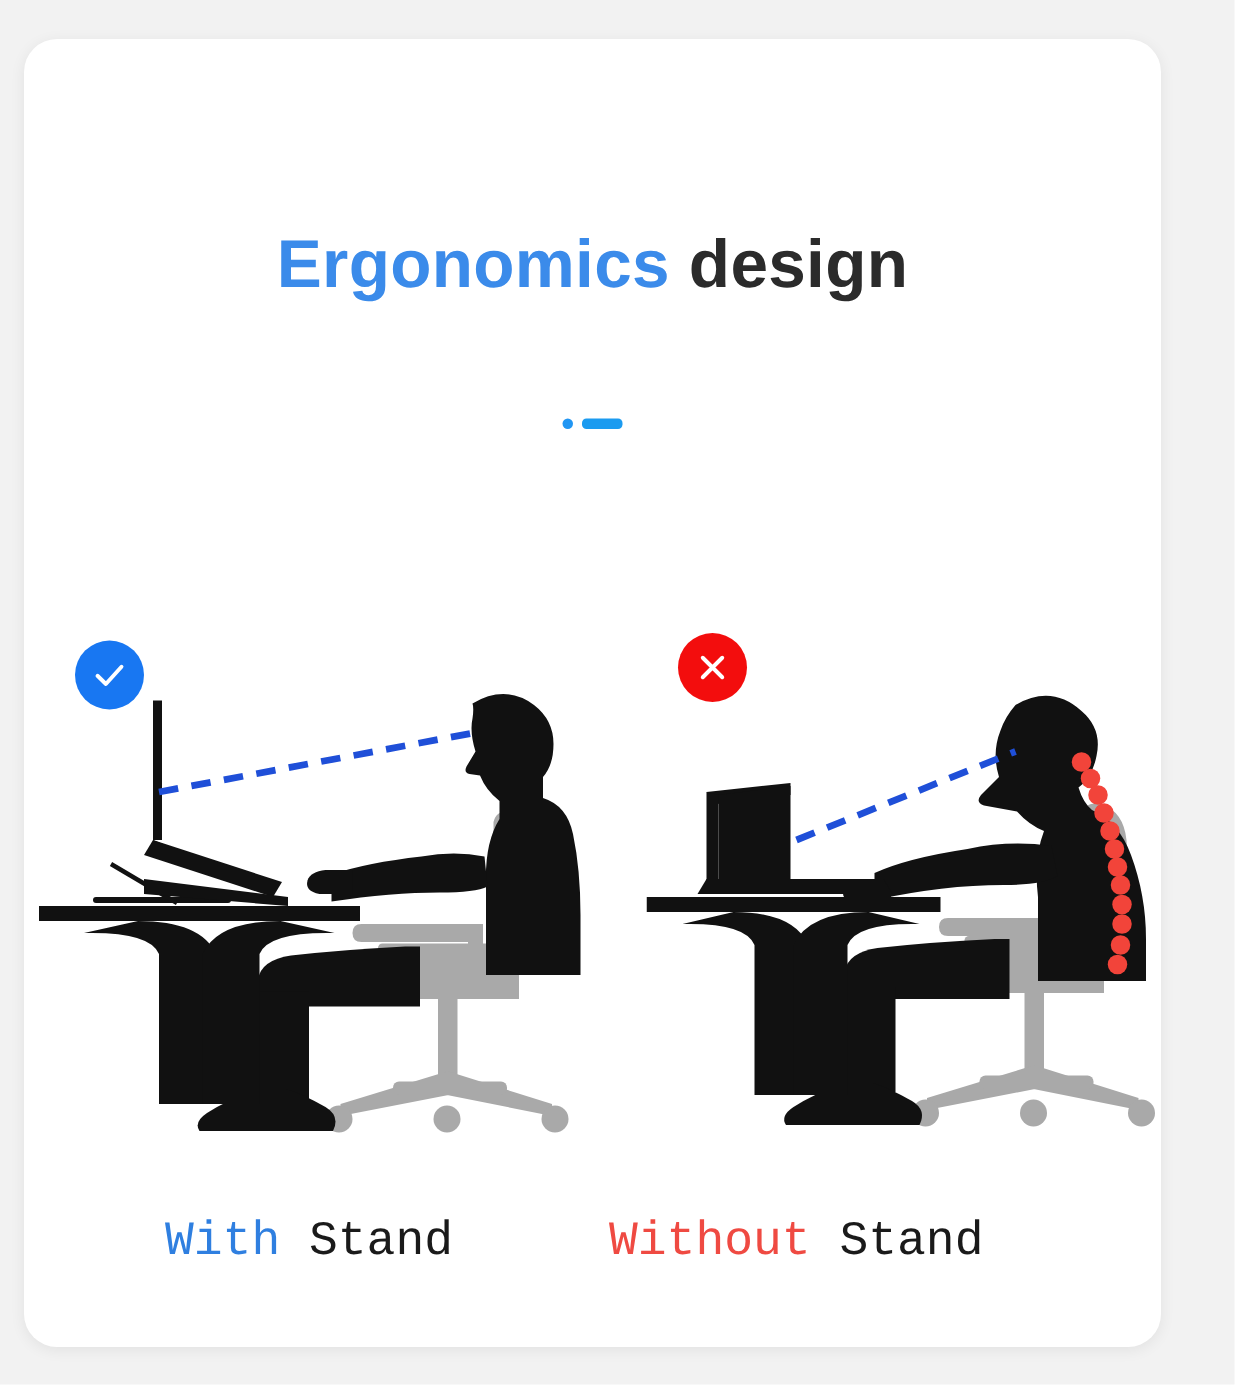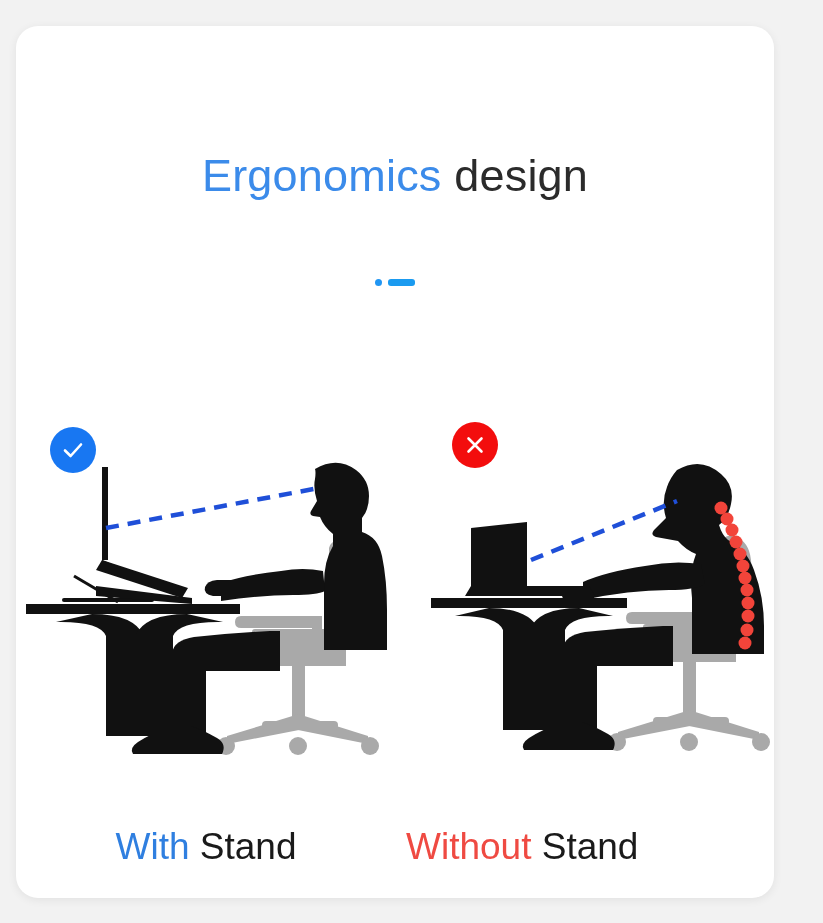--- a/index.html
+++ b/index.html
@@ -16,21 +16,21 @@
     background:#ffffff;
     border-radius:22px;
     box-shadow:0 2px 10px rgba(0,0,0,0.07);
     overflow:hidden;
   }
   #title{
     position:absolute;
     top:124px;left:0;width:758px;
     text-align:center;
     font-size:45px;
-    font-weight:400;
+    font-weight:700;
     letter-spacing:0.2px;
     white-space:nowrap;
   }
   #title .blue{color:#3b8bea;}
   #title .dark{color:#2b2b2b;}
   #accent{
     position:absolute;
     top:253px;left:0;width:758px;
     display:flex;justify-content:center;align-items:center;gap:6px;
   }
@@ -47,23 +47,24 @@
     width:46px;height:46px;border-radius:50%;
     display:flex;align-items:center;justify-content:center;
   }
   #badge-check{left:34px;top:401px;background:#1877f2;}
   #badge-cross{left:436px;top:396px;background:#f30d0d;}
   .scene{position:absolute;top:430px;}
   #scene-left{left:10px;width:380px;height:305px;}
   #scene-right{left:415px;width:360px;height:305px;}
   .caption{
     position:absolute;
-    top:800px;
-    font-size:37px;
+    top:783px;
+    font-size:32px;
     white-space:nowrap;
+    font-family:Liberation Mono, monospace;
   }
   #caption-left{left:0;width:380px;text-align:center;}
   #caption-right{left:390px;width:368px;text-align:left;}
   .caption .blue{color:#2f7fe0;}
   .caption .red{color:#ef4a42;}
   .caption .dark{color:#1a1a1a;}
 </style>
 </head>
 <body>
 

